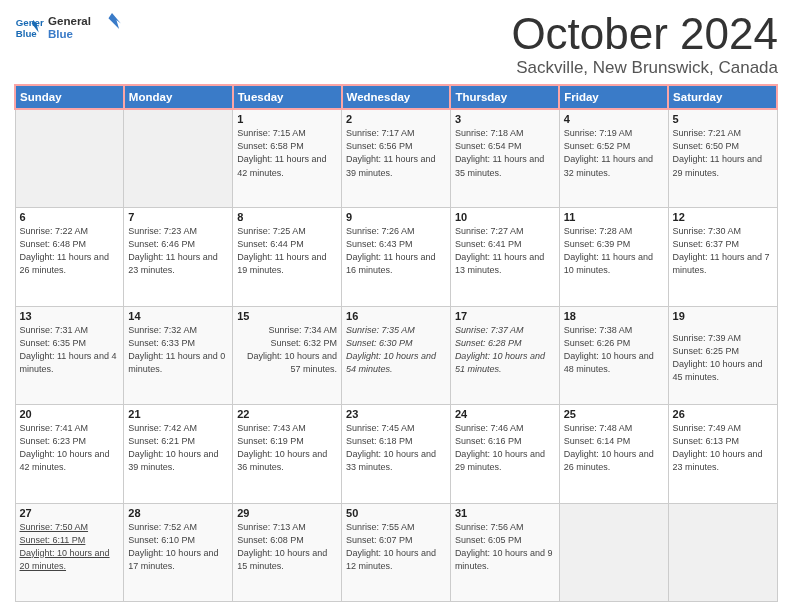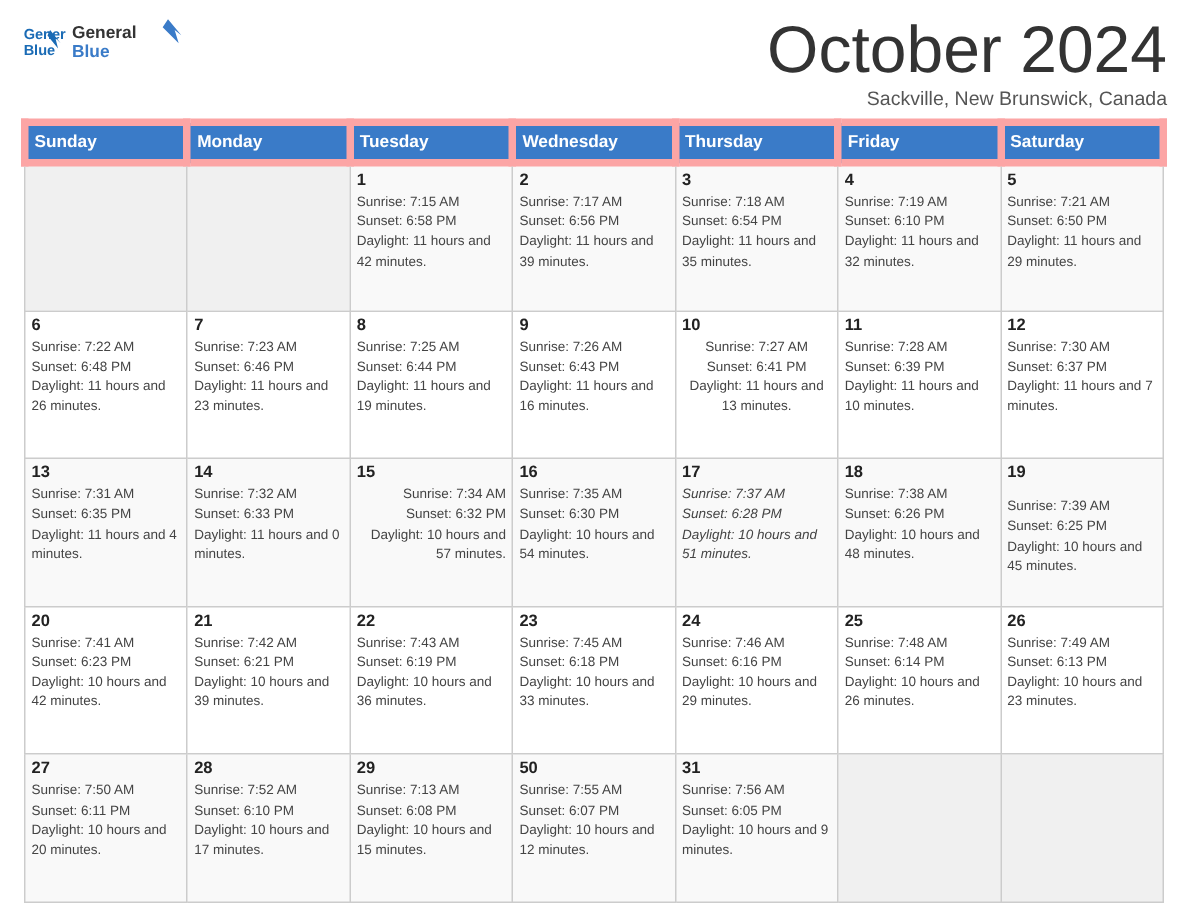--- a/index.html
+++ b/index.html
@@ -35,37 +35,37 @@
     .title-block {
       text-align: right;
     }
     .month-title {
       font-size: 44px;
       font-weight: normal;
       color: #333;
       line-height: 1.1;
     }
     .subtitle {
-      font-size: 13px;
+      font-size: 17px;
       color: #555;
     }
     .calendar {
       flex: 1;
       border-collapse: collapse;
       width: 100%;
       table-layout: fixed;
     }
     .calendar thead tr th {
       background: #3a7bc8;
       color: #fff;
       font-size: 11.5px;
       font-weight: bold;
       padding: 5px 4px;
       text-align: left;
-      border: 5px solid #fca5a5;
+      border: 2px solid #fca5a5;
     }
     .calendar tbody tr td {
       border: 1px solid #ccc;
       vertical-align: top;
       padding: 3px 4px;
       font-size: 9.5px;
       color: #333;
       height: 88px;
       background: #fff;
     }
@@ -147,21 +147,21 @@
           </td>
           <td>
             <span class="day-num">3</span>
             <div class="day-info" style="white-space: pre-line;">Sunrise: 7:18 AM
 Sunset: 6:54 PM
 Daylight: 11 hours and 35 minutes.</div>
           </td>
           <td>
             <span class="day-num">4</span>
             <div class="day-info" style="white-space: pre-line;">Sunrise: 7:19 AM
-Sunset: 6:10 PM
+Sunset: 6:52 PM
 Daylight: 11 hours and 32 minutes.</div>
           </td>
           <td>
             <span class="day-num">5</span>
             <div class="day-info" style="white-space: pre-line;">Sunrise: 7:21 AM
 Sunset: 6:50 PM
 Daylight: 11 hours and 29 minutes.</div>
           </td>
         </tr>
         <tr>
@@ -184,21 +184,21 @@
 Daylight: 11 hours and 19 minutes.</div>
           </td>
           <td>
             <span class="day-num">9</span>
             <div class="day-info" style="white-space: pre-line;">Sunrise: 7:26 AM
 Sunset: 6:43 PM
 Daylight: 11 hours and 16 minutes.</div>
           </td>
           <td>
             <span class="day-num">10</span>
-            <div class="day-info" style="white-space: pre-line; text-align: center;">Sunrise: 7:27 AM
+            <div class="day-info" style="white-space: pre-line;">Sunrise: 7:27 AM
 Sunset: 6:41 PM
 Daylight: 11 hours and 13 minutes.</div>
           </td>
           <td>
             <span class="day-num">11</span>
             <div class="day-info" style="white-space: pre-line;">Sunrise: 7:28 AM
 Sunset: 6:39 PM
 Daylight: 11 hours and 10 minutes.</div>
           </td>
           <td>
@@ -222,21 +222,21 @@
 Daylight: 11 hours and 0 minutes.</div>
           </td>
           <td>
             <span class="day-num">15</span>
             <div class="day-info" style="white-space: pre-line; text-align: right;">Sunrise: 7:34 AM
 Sunset: 6:32 PM
 Daylight: 10 hours and 57 minutes.</div>
           </td>
           <td>
             <span class="day-num">16</span>
-            <div class="day-info" style="white-space: pre-line;">Sunrise: 7:35 AM
+            <div class="day-info" style="white-space: pre-line; font-style: italic;">Sunrise: 7:35 AM
 Sunset: 6:30 PM
 Daylight: 10 hours and 54 minutes.</div>
           </td>
           <td>
             <span class="day-num">17</span>
             <div class="day-info" style="white-space: pre-line; font-style: italic;">Sunrise: 7:37 AM
 Sunset: 6:28 PM
 Daylight: 10 hours and 51 minutes.</div>
           </td>
           <td>
@@ -292,21 +292,21 @@
           <td>
             <span class="day-num">26</span>
             <div class="day-info" style="white-space: pre-line;">Sunrise: 7:49 AM
 Sunset: 6:13 PM
 Daylight: 10 hours and 23 minutes.</div>
           </td>
         </tr>
         <tr>
           <td>
             <span class="day-num">27</span>
-            <div class="day-info" style="white-space: pre-line;">Sunrise: 7:50 AM
+            <div class="day-info" style="white-space: pre-line; text-decoration: underline;">Sunrise: 7:50 AM
 Sunset: 6:11 PM
 Daylight: 10 hours and 20 minutes.</div>
           </td>
           <td>
             <span class="day-num">28</span>
             <div class="day-info" style="white-space: pre-line;">Sunrise: 7:52 AM
 Sunset: 6:10 PM
 Daylight: 10 hours and 17 minutes.</div>
           </td>
           <td>

